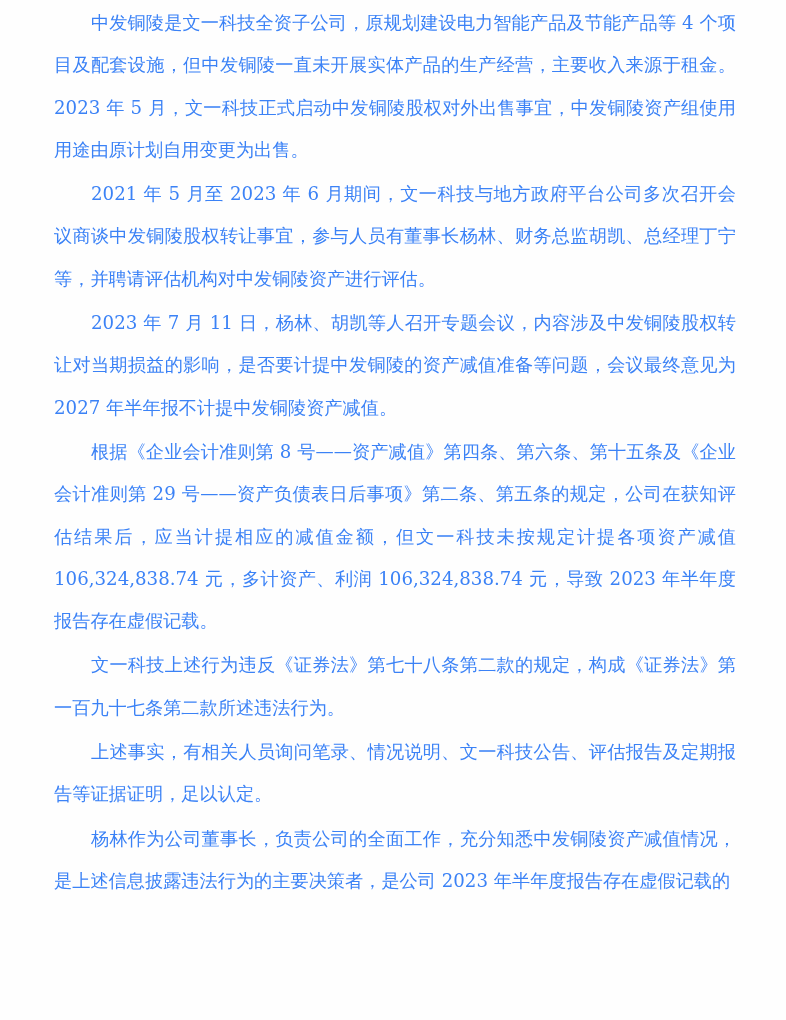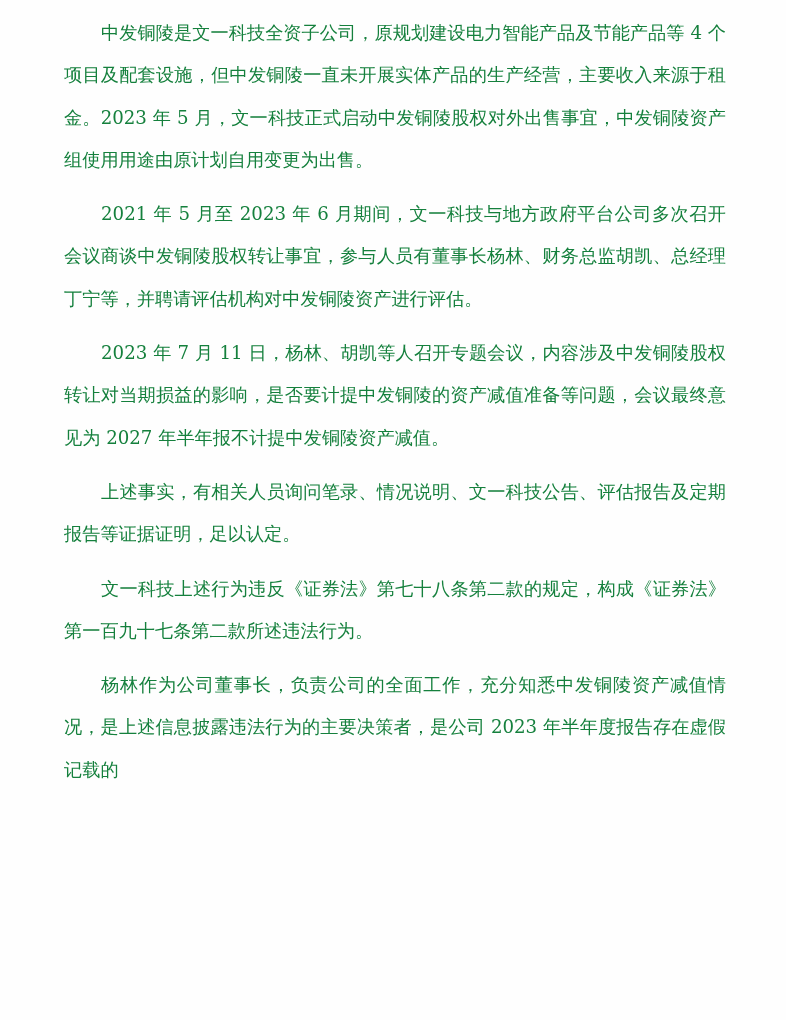--- a/index.html
+++ b/index.html
@@ -19,26 +19,26 @@
   }
 
   .doc-body {
     position: absolute;
     left: 52px;
     top: 0px;
     width: 686px;
   }
 
   .para {
-    margin: 12px;
+    margin: 2px;
     padding: 0;
     font-family: "DejaVu Serif", "Liberation Serif", serif;
     font-size: 18.2px;
     line-height: 42.3px;
-    color: #15803d;
+    color: #3b82f6;
     text-align: justify;
     text-justify: inter-character;
     text-indent: 37px;
     letter-spacing: 0px;
     word-spacing: 0px;
     -webkit-font-smoothing: antialiased;
   }
 
   
   .para.loose-first {
@@ -56,21 +56,22 @@
   <div class="doc-body">
 
     <p class="para">中发铜陵是文一科技全资子公司，原规划建设电力智能产品及节能产品等 4 个项目及配套设施，但中发铜陵一直未开展实体产品的生产经营，主要收入来源于租金。2023 年 5 月，文一科技正式启动中发铜陵股权对外出售事宜，中发铜陵资产组使用用途由原计划自用变更为出售。</p>
 
     <p class="para">2021 年 5 月至 2023 年 6 月期间，文一科技与地方政府平台公司多次召开会议商谈中发铜陵股权转让事宜，参与人员有董事长杨林、财务总监胡凯、总经理丁宁等，并聘请评估机构对中发铜陵资产进行评估。</p>
 
     <p class="para">2023 年 7 月 11 日，杨林、胡凯等人召开专题会议，内容涉及中发铜陵股权转让对当期损益的影响，是否要计提中发铜陵的资产减值准备等问题，会议最终意见为 2027 年半年报不计提中发铜陵资产减值。</p>
 
 
 
+    <p class="para">根据《企业会计准则第 8 号——资产减值》第四条、第六条、第十五条及《企业会计准则第 29 号——资产负债表日后事项》第二条、第五条的规定，公司在获知评估结果后，应当计提相应的减值金额，但文一科技未按规定计提各项资产减值 106,324,838.74 元，多计资产、利润 106,324,838.74 元，导致 2023 年半年度报告存在虚假记载。</p>
+
+    <p class="para">文一科技上述行为违反《证券法》第七十八条第二款的规定，构成《证券法》第一百九十七条第二款所述违法行为。</p>
 
     <p class="para">上述事实，有相关人员询问笔录、情况说明、文一科技公告、评估报告及定期报告等证据证明，足以认定。</p>
-
-    <p class="para">文一科技上述行为违反《证券法》第七十八条第二款的规定，构成《证券法》第一百九十七条第二款所述违法行为。</p>
 
     <p class="para">杨林作为公司董事长，负责公司的全面工作，充分知悉中发铜陵资产减值情况，是上述信息披露违法行为的主要决策者，是公司 2023 年半年度报告存在虚假记载的</p>
 
   </div>
 </div>
 
 </body></html>

